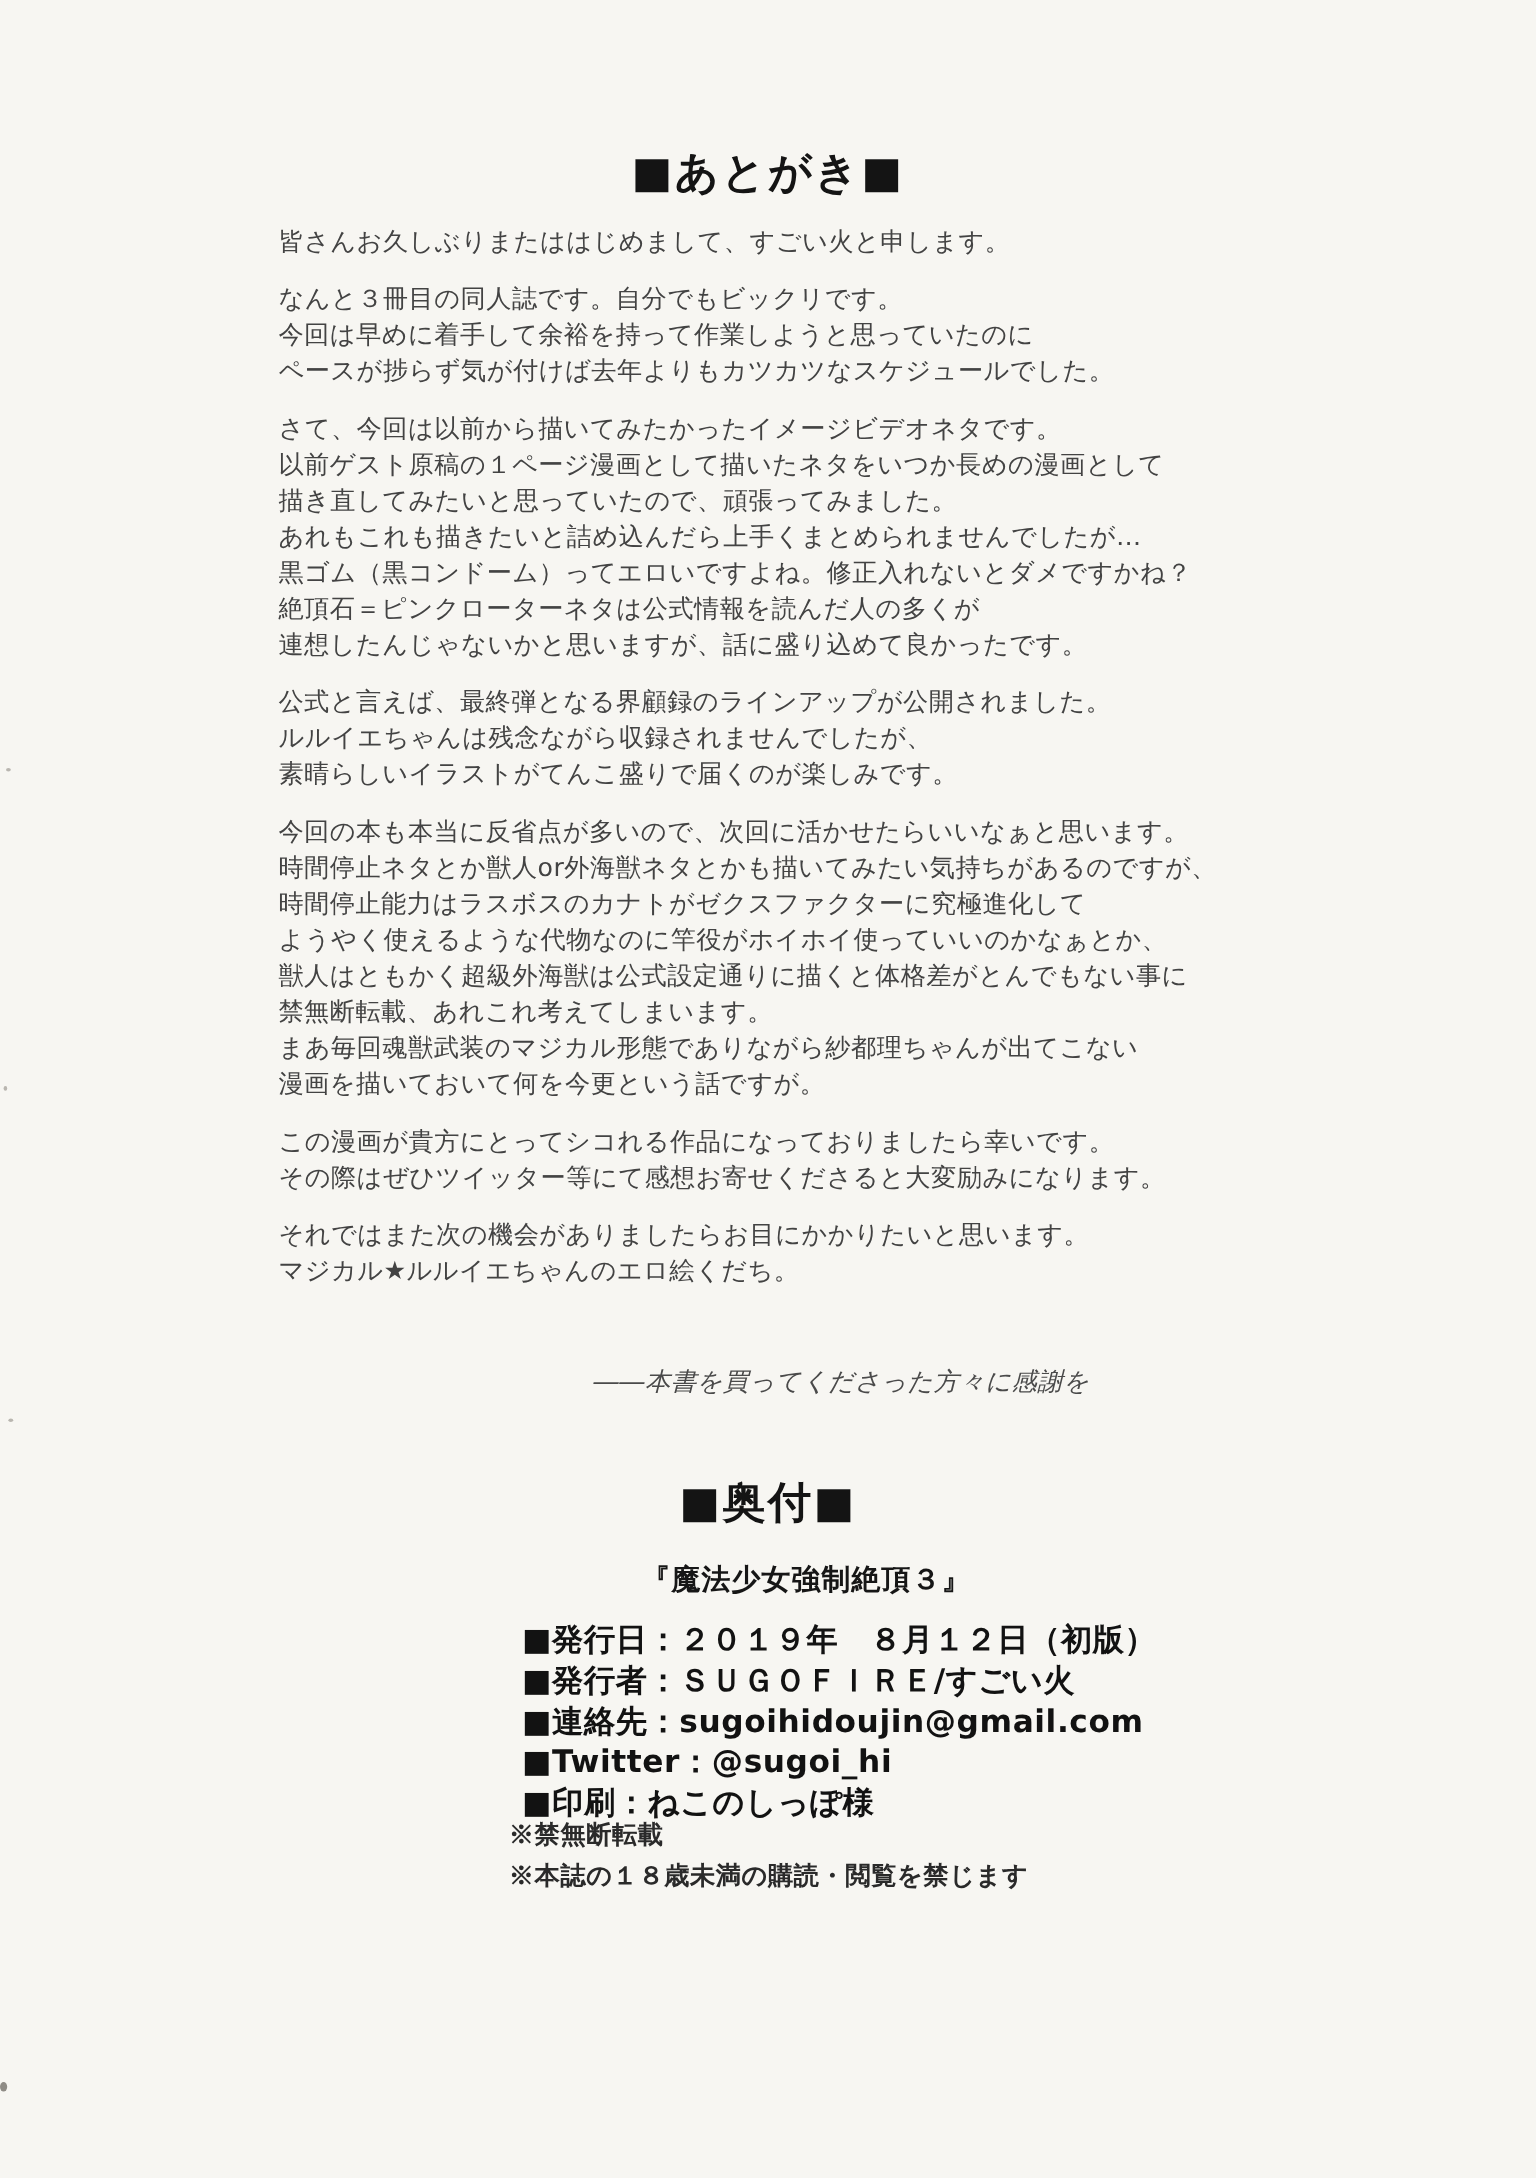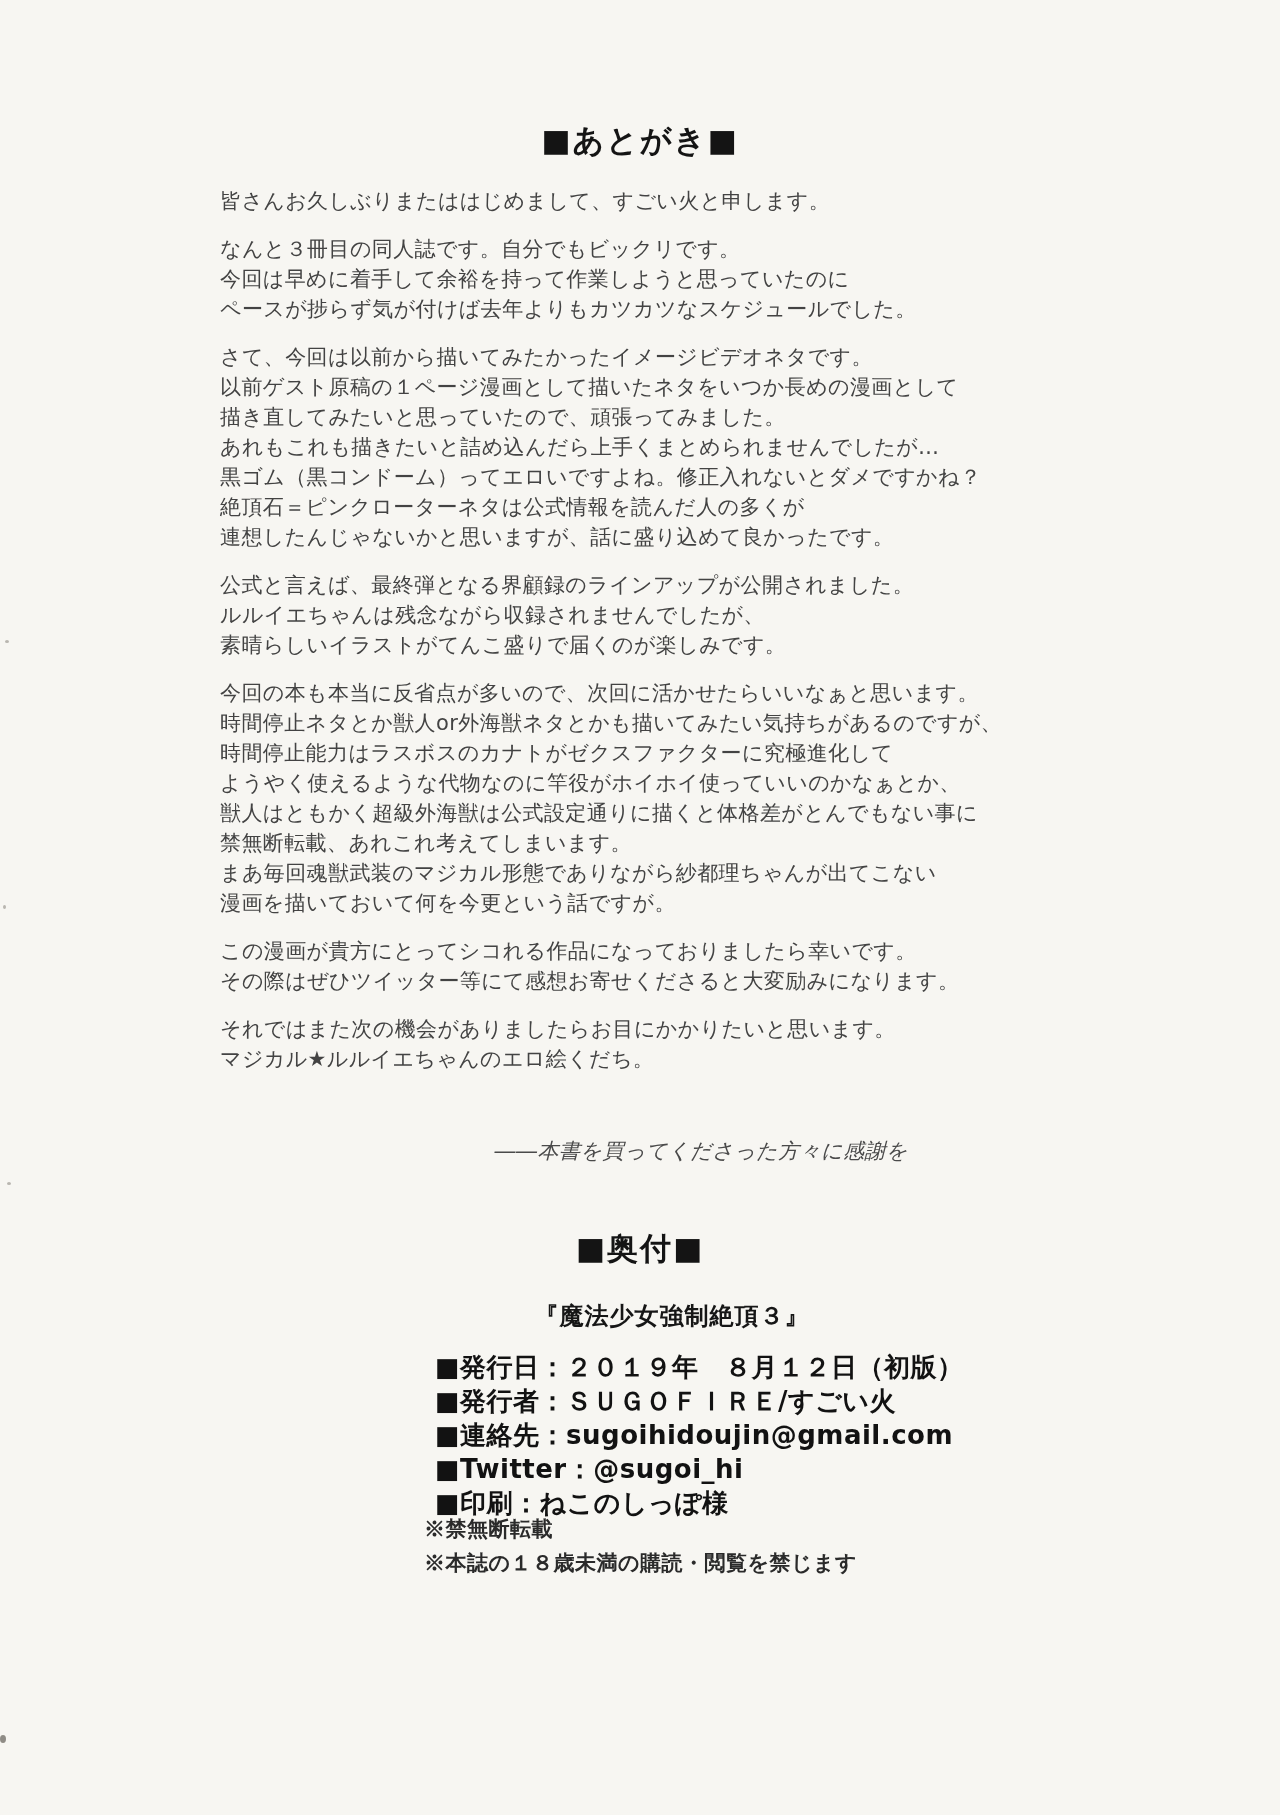--- a/index.html
+++ b/index.html
@@ -14,38 +14,38 @@
     height: 1815px;
     background: #f7f6f2;
     overflow: hidden;
     color: #3d3d3d;
   }
   .heading {
     position: absolute;
     left: 0;
     width: 100%;
     text-align: center;
-    font-size: 31px;
+    font-size: 36px;
     font-weight: bold;
     color: #141414;
     letter-spacing: 2px;
   }
   .heading-afterword { top: 120px; }
   .heading-colophon  { top: 1228px; }
   .body-text {
     position: absolute;
     top: 186px;
     left: 216px;
     width: 740px;
     font-size: 21px;
     line-height: 30px;
     letter-spacing: 0.4px;
     color: #434343;
   }
-  .para { margin: 0 0 18px 4px; padding: 0; }
+  .para { margin: 0 0 18px 16px; padding: 0; }
   .tline { white-space: nowrap; }
   .signoff {
     position: absolute;
     top: 1115px;
     left: 216px;
     width: 692px;
     text-align: right;
     font-size: 21px;
     font-style: italic;
     color: #4a4a4a;

